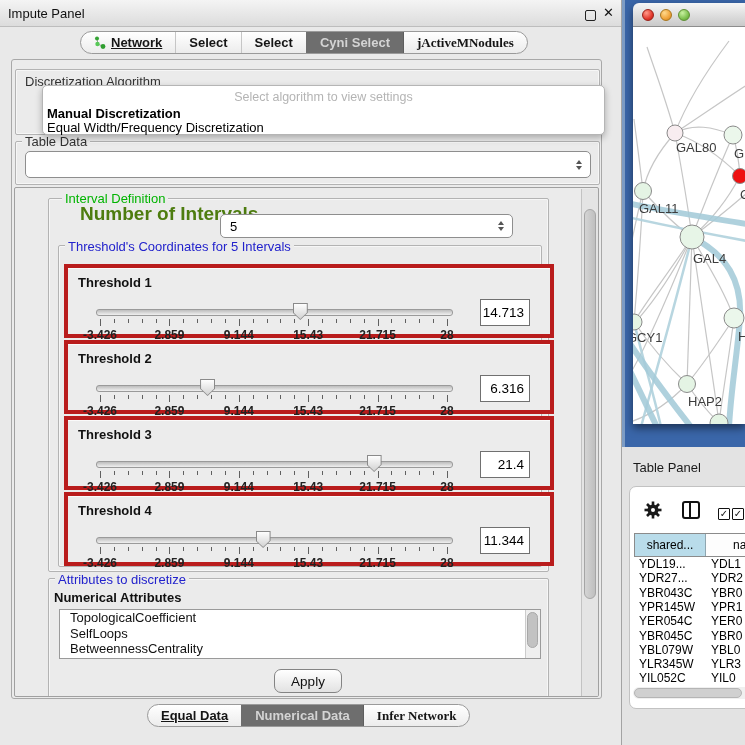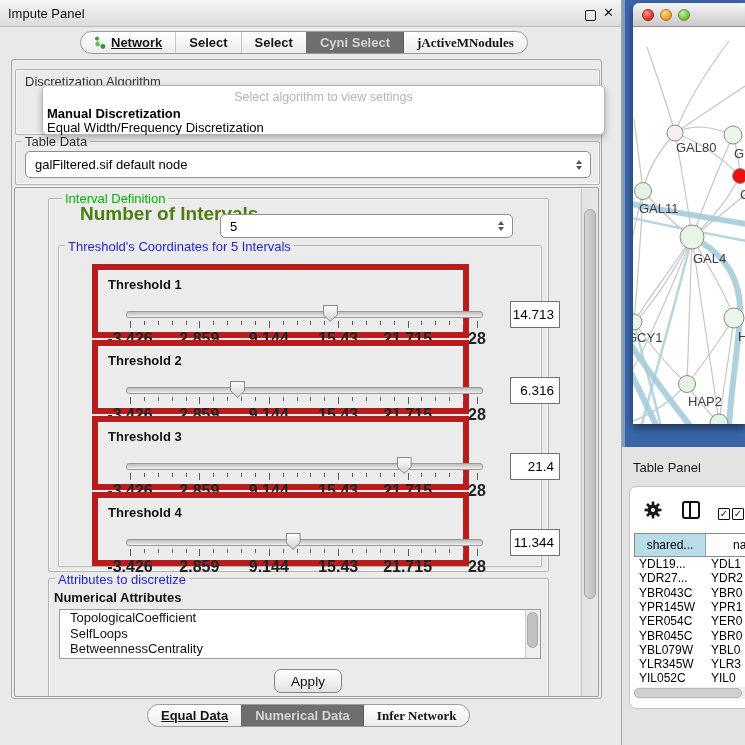--- a/index.html
+++ b/index.html
@@ -43,29 +43,29 @@
   .numattr-label{position:absolute;left:39px;top:402px;font-size:13px;font-weight:bold;color:#111;}
   .attr-list{position:absolute;left:44px;top:421px;width:482px;height:50px;background:#fff;border:1px solid #9a9a9a;box-sizing:border-box;overflow:hidden;}
   .attr-item{font-size:13px;color:#111;padding-left:10px;line-height:15.5px;white-space:nowrap;}
   .list-scroll{position:absolute;right:0;top:0;width:14px;height:100%;background:#efefef;border-left:1px solid #ccc;}
   .list-thumb{position:absolute;left:1px;top:2px;width:11px;height:36px;background:#c2c2c2;border:1px solid #a8a8a8;border-radius:6px;box-sizing:border-box;}
   .apply{position:absolute;left:259px;top:481px;width:68px;height:24px;background:linear-gradient(#ffffff,#e2e2e2);
          border:1px solid #848484;border-radius:7px;font-size:13.5px;color:#111;font-family:inherit;}
   .vscroll{position:absolute;left:566px;top:1px;width:16px;height:507px;background:#e4e4e4;border-left:1px solid #c2c2c2;}
   .vthumb{position:absolute;left:2px;top:20px;width:12px;height:390px;background:linear-gradient(90deg,#d4d4d4,#bfbfbf);border:1px solid #a5a5a5;border-radius:7px;box-sizing:border-box;}
   
-  .th-panel{position:absolute;left:49px;width:377px;height:74px;background:#ececec;border:6px solid #b91c1c;box-shadow:inset 0 1px 0 #fafafa;box-sizing:border-box;margin-left:28px;}
+  .th-panel{position:absolute;left:49px;width:490px;height:74px;background:#ececec;border:4px solid #b91c1c;box-shadow:inset 0 1px 0 #fafafa;box-sizing:border-box;}
   .th-label{position:absolute;left:10px;top:7px;font-size:13px;font-weight:bold;color:#111;}
   .th-track{position:absolute;left:28px;top:41px;width:355px;height:5px;border:1px solid #9a9a9a;border-radius:3px;background:linear-gradient(#bdbdbd,#f0f0f0);}
   .th-thumb{position:absolute;top:35px;width:15px;height:17px;clip-path:polygon(0 0,100% 0,100% 58%,50% 100%,0 58%);background:#8a8a8a;}
   .th-thumb::after{content:"";position:absolute;left:1px;top:1px;right:1px;bottom:1px;clip-path:polygon(0 0,100% 0,100% 58%,50% 100%,0 58%);background:linear-gradient(#fefefe,#d2d2d2);}
   .tick{position:absolute;width:1px;background:#606060;top:51px;}
   .tick.major{height:7px;}
   .tick.minor{height:4px;}
-  .tick-label{position:absolute;top:60px;font-size:16px;font-weight:bold;color:#222;transform:translateX(-50%);white-space:nowrap;}
+  .tick-label{position:absolute;top:60px;font-size:12px;font-weight:bold;color:#222;transform:translateX(-50%);white-space:nowrap;}
   .th-value{position:absolute;left:412px;top:31px;width:50px;height:27px;background:#fff;border:1px solid #707070;
             font-size:13.5px;color:#000;text-align:right;line-height:25px;padding-right:5px;box-sizing:border-box;}
   
   .popup{position:absolute;left:14px;top:85px;width:563px;height:50px;background:#fff;border:1px solid #b5b5b5;border-radius:5px;
          box-shadow:0 3px 7px rgba(0,0,0,.28);z-index:60;box-sizing:border-box;margin-left:28px;}
   .popup-placeholder{position:absolute;left:0;top:4px;width:100%;text-align:center;font-size:12.5px;color:#b4b4b4;}
   .popup-opt{position:absolute;left:4px;font-size:13px;color:#000;white-space:nowrap;}
   .popup-opt.bold{font-weight:bold;}
   
   .blue-area{position:absolute;left:622px;top:0;width:123px;height:447px;background:linear-gradient(90deg,#7d9cc4 0px,#7d9cc4 3px,#3a66a9 3px);}
@@ -136,21 +136,20 @@
     <div class="content">
       <div class="group da-group">
         <span class="group-label da-label">Discretization Algorithm</span>
       </div>
       <div class="focus-combo"></div>
 
       <div class="group td-group">
         <span class="group-label" style="left:6px;top:-7px;">Table Data</span>
       </div>
       <div class="combo td-combo">
-        <span>galFiltered.sif default node</span>
         <span class="stepper">
             <span class="tri-up"></span>
             <span class="tri-down"></span>
           </span>
       </div>
 
       <div class="bigpanel">
         <div class="group id-group">
           <span class="group-label green" style="left:13px;top:-7px;">Interval Definition</span>
         </div>

